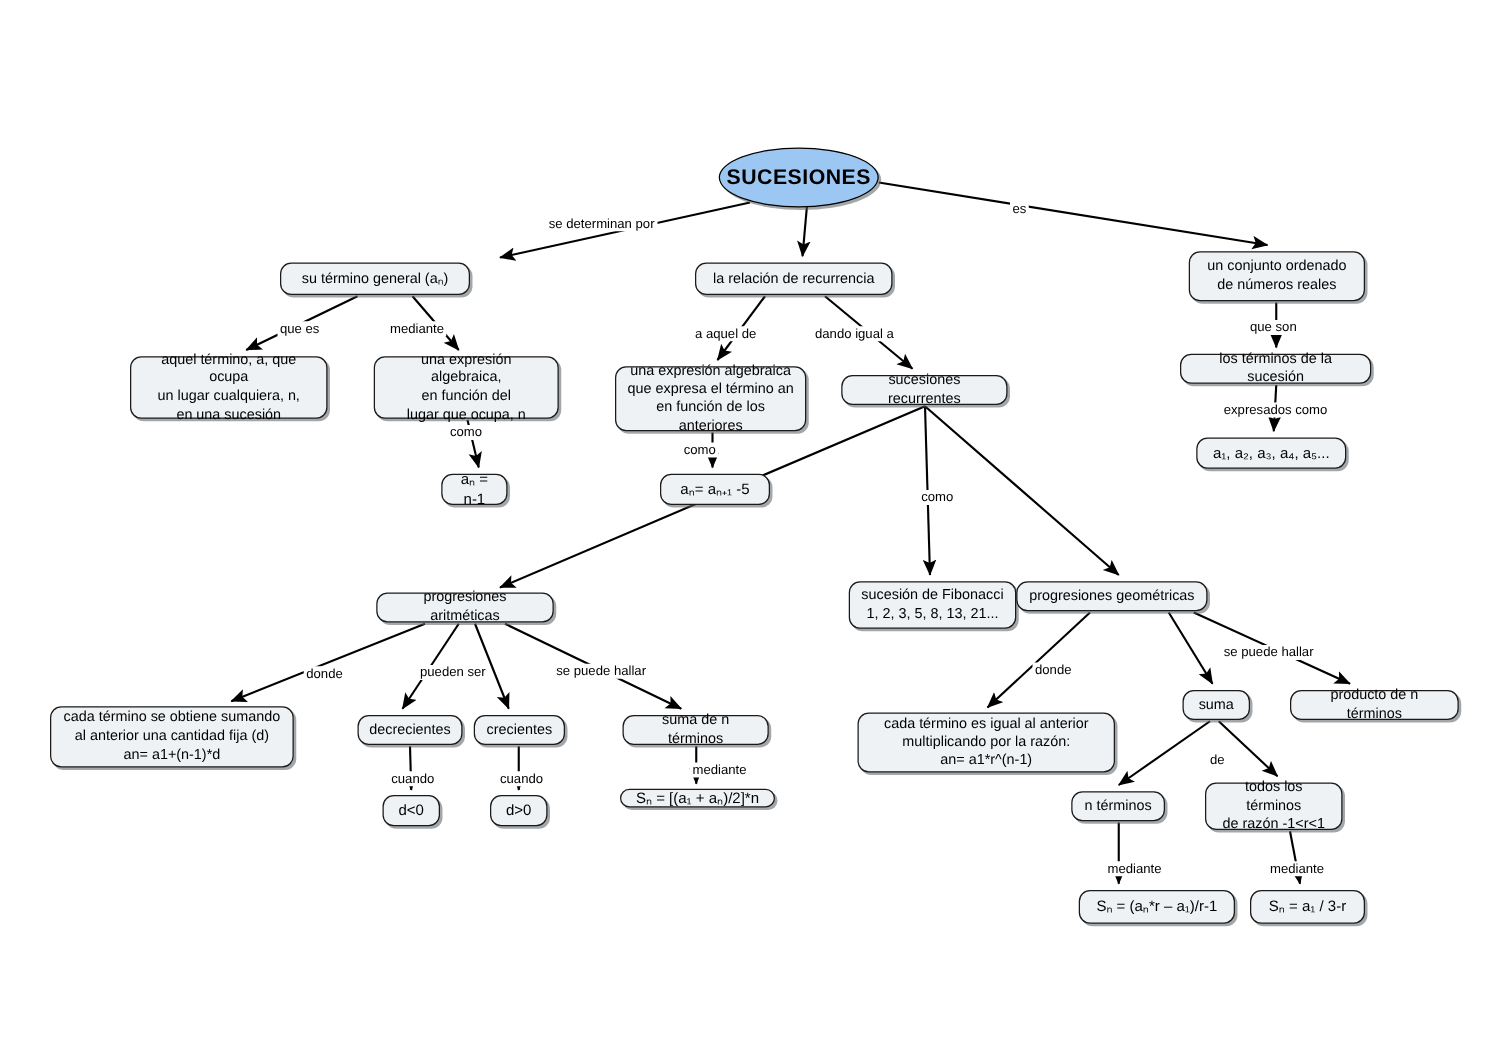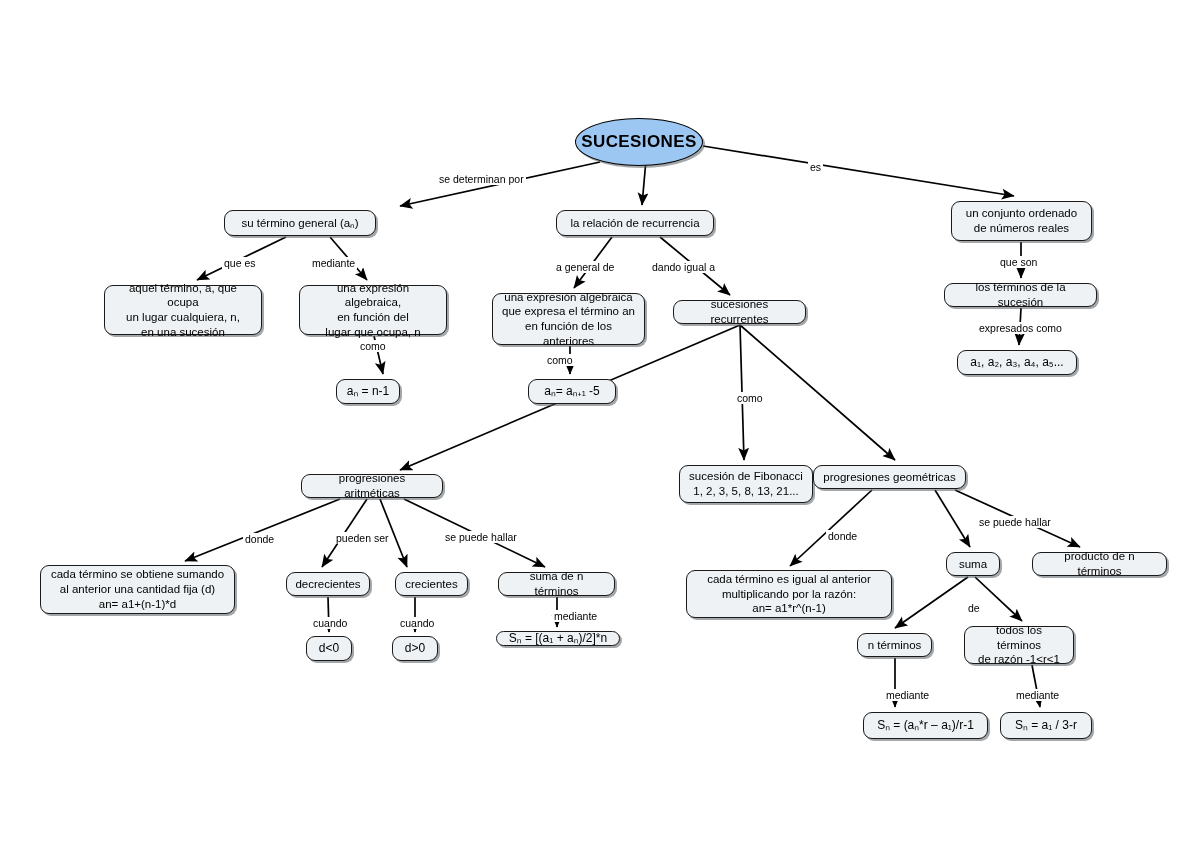--- a/index.html
+++ b/index.html
@@ -95,53 +95,53 @@
 un lugar cualquiera, n,
 en una sucesión</div>
       <div class="node" style="left: 299px; top: 285px; width: 148px; height: 50px;">una expresión algebraica,
 en función del
 lugar que ocupa, n</div>
       <div class="node" style="left: 492px; top: 293px; width: 153px; height: 52px;">una expresión algebraica
 que expresa el término an
 en función de los anteriores</div>
       <div class="node" style="left: 673px; top: 300px; width: 133px; height: 24px;">sucesiones recurrentes</div>
       <div class="node" style="left: 944px; top: 283px; width: 153px; height: 24px;">los términos de la sucesión</div>
-      <div class="node formula" style="left: 336px; top: 379px; width: 64px; height: 25px; text-align: right;">aₙ = n-1</div>
+      <div class="node formula" style="left: 353px; top: 379px; width: 53px; height: 25px;">aₙ = n-1</div>
       <div class="node formula" style="left: 528px; top: 379px; width: 88px; height: 25px;">aₙ=  aₙ₊₁ -5</div>
       <div class="node formula" style="left: 957px; top: 350px; width: 120px; height: 25px;">a₁, a₂, a₃, a₄, a₅...</div>
       <div class="node" style="left: 301px; top: 474px; width: 142px; height: 24px;">progresiones aritméticas</div>
       <div class="node" style="left: 679px; top: 465px; width: 134px; height: 38px;">sucesión de Fibonacci
 1, 2, 3, 5, 8, 13, 21...</div>
       <div class="node" style="left: 813px; top: 465px; width: 153px; height: 24px;">progresiones geométricas</div>
       <div class="node" style="left: 40px; top: 565px; width: 195px; height: 49px;">cada término se obtiene sumando
 al anterior una cantidad fija (d)
 an= a1+(n-1)*d</div>
       <div class="node" style="left: 286px; top: 572px; width: 84px; height: 24px;">decrecientes</div>
-      <div class="node" style="left: 379px; top: 572px; width: 73px; height: 24px; margin-left: 16px;">crecientes</div>
+      <div class="node" style="left: 379px; top: 572px; width: 73px; height: 24px;">crecientes</div>
       <div class="node" style="left: 498px; top: 572px; width: 117px; height: 24px;">suma de n términos</div>
       <div class="node" style="left: 686px; top: 570px; width: 206px; height: 48px;">cada término es igual al anterior
 multiplicando por la razón:
 an= a1*r^(n-1)</div>
       <div class="node" style="left: 946px; top: 552px; width: 54px; height: 24px;">suma</div>
       <div class="node" style="left: 1032px; top: 552px; width: 135px; height: 24px;">producto de n términos</div>
       <div class="node formula" style="left: 306px; top: 636px; width: 46px; height: 25px;">d&lt;0</div>
       <div class="node formula" style="left: 392px; top: 636px; width: 46px; height: 25px;">d&gt;0</div>
       <div class="node formula" style="left: 496px; top: 631px; width: 124px; height: 15px;">Sₙ = [(a₁ +  aₙ)/2]*n</div>
       <div class="node" style="left: 857px; top: 633px; width: 75px; height: 24px;">n términos</div>
       <div class="node" style="left: 964px; top: 626px; width: 110px; height: 38px;">todos los términos
 de razón -1&lt;r&lt;1</div>
       <div class="node formula" style="left: 863px; top: 712px; width: 125px; height: 27px;">Sₙ = (aₙ*r –  a₁)/r-1</div>
       <div class="node formula" style="left: 1000px; top: 712px; width: 92px; height: 27px;">Sₙ =  a₁ / 3-r</div>
     </div>
   <div id="label-layer">
       <div class="linklabel" style="left: 437px; top: 173px;">se determinan por</div>
       <div class="linklabel" style="left: 808px; top: 161px;">es</div>
       <div class="linklabel" style="left: 222px; top: 257px;">que es</div>
       <div class="linklabel" style="left: 310px; top: 257px;">mediante</div>
-      <div class="linklabel" style="left: 554px; top: 261px;">a general de</div>
+      <div class="linklabel" style="left: 554px; top: 261px;">a aquel de</div>
       <div class="linklabel" style="left: 650px; top: 261px;">dando igual a</div>
       <div class="linklabel" style="left: 998px; top: 256px;">que son</div>
       <div class="linklabel" style="left: 358px; top: 340px;">como</div>
       <div class="linklabel" style="left: 545px; top: 354px;">como</div>
       <div class="linklabel" style="left: 977px; top: 322px;">expresados como</div>
       <div class="linklabel" style="left: 735px; top: 392px;">como</div>
       <div class="linklabel" style="left: 243px; top: 533px;">donde</div>
       <div class="linklabel" style="left: 334px; top: 532px;">pueden ser</div>
       <div class="linklabel" style="left: 443px; top: 531px;">se puede hallar</div>
       <div class="linklabel" style="left: 826px; top: 530px;">donde</div>

